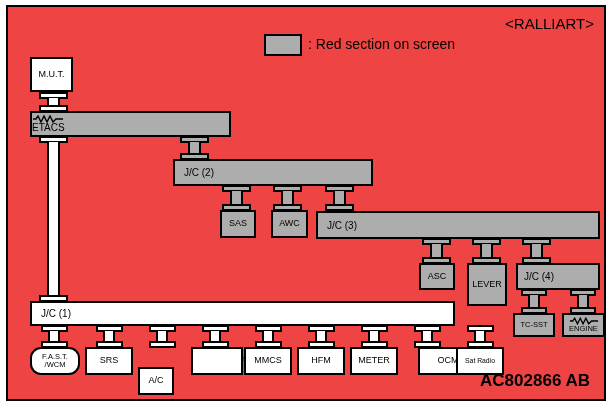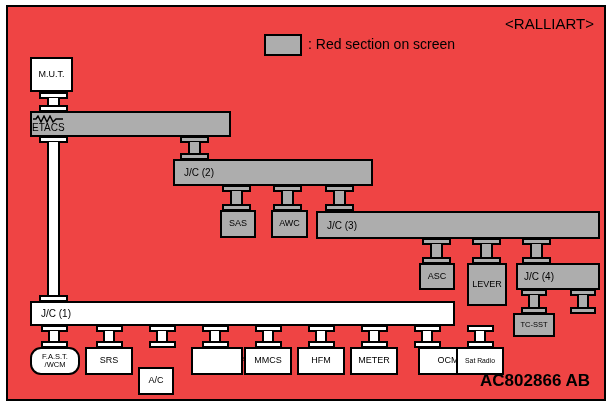--- a/index.html
+++ b/index.html
@@ -199,20 +199,28 @@
     <div class="pad" style="left:513px; top:282px; width:26px; height:7px;"></div>
     <div class="stem" style="left:520px; top:288px; width:12px; height:13px;"></div>
     <div class="pad" style="left:513px; top:300px; width:26px; height:7px;"></div>
     <div class="node gray center" style="left:505px; top:306px; width:42px; height:24px;">
       <div class="node-label small-label">TC-SST</div>
     </div>
 
     <div class="pad" style="left:562px; top:282px; width:26px; height:7px;"></div>
     <div class="stem" style="left:569px; top:288px; width:12px; height:13px;"></div>
     <div class="pad" style="left:562px; top:300px; width:26px; height:7px;"></div>
+    <div class="node gray center" style="left:554px; top:306px; width:43px; height:24px;">
+      <div class="stack">
+        <svg width="30" height="8" viewBox="0 0 32 8">
+          <polyline points="1,4 4,4 6,1 9,7 12,1 15,7 18,1 21,7 24,4 31,4" fill="none" stroke="#000" stroke-width="1.4"></polyline>
+        </svg>
+        <div class="small-label">ENGINE</div>
+      </div>
+    </div>
 
     <div class="node white left" style="left:22px; top:294px; width:425px; height:25px;">
       <div class="bus-label">J/C (1)</div>
     </div>
 
     <div class="pad white-pad" style="left:33px; top:318px; width:27px; height:7px;"></div>
     <div class="stem white-stem" style="left:40px; top:324px; width:12px; height:11px;"></div>
     <div class="pad white-pad" style="left:33px; top:334px; width:27px; height:7px;"></div>
     <div class="node white center" style="left:22px; top:340px; width:50px; height:28px;border-radius:11px;">
       <div class="stack">

